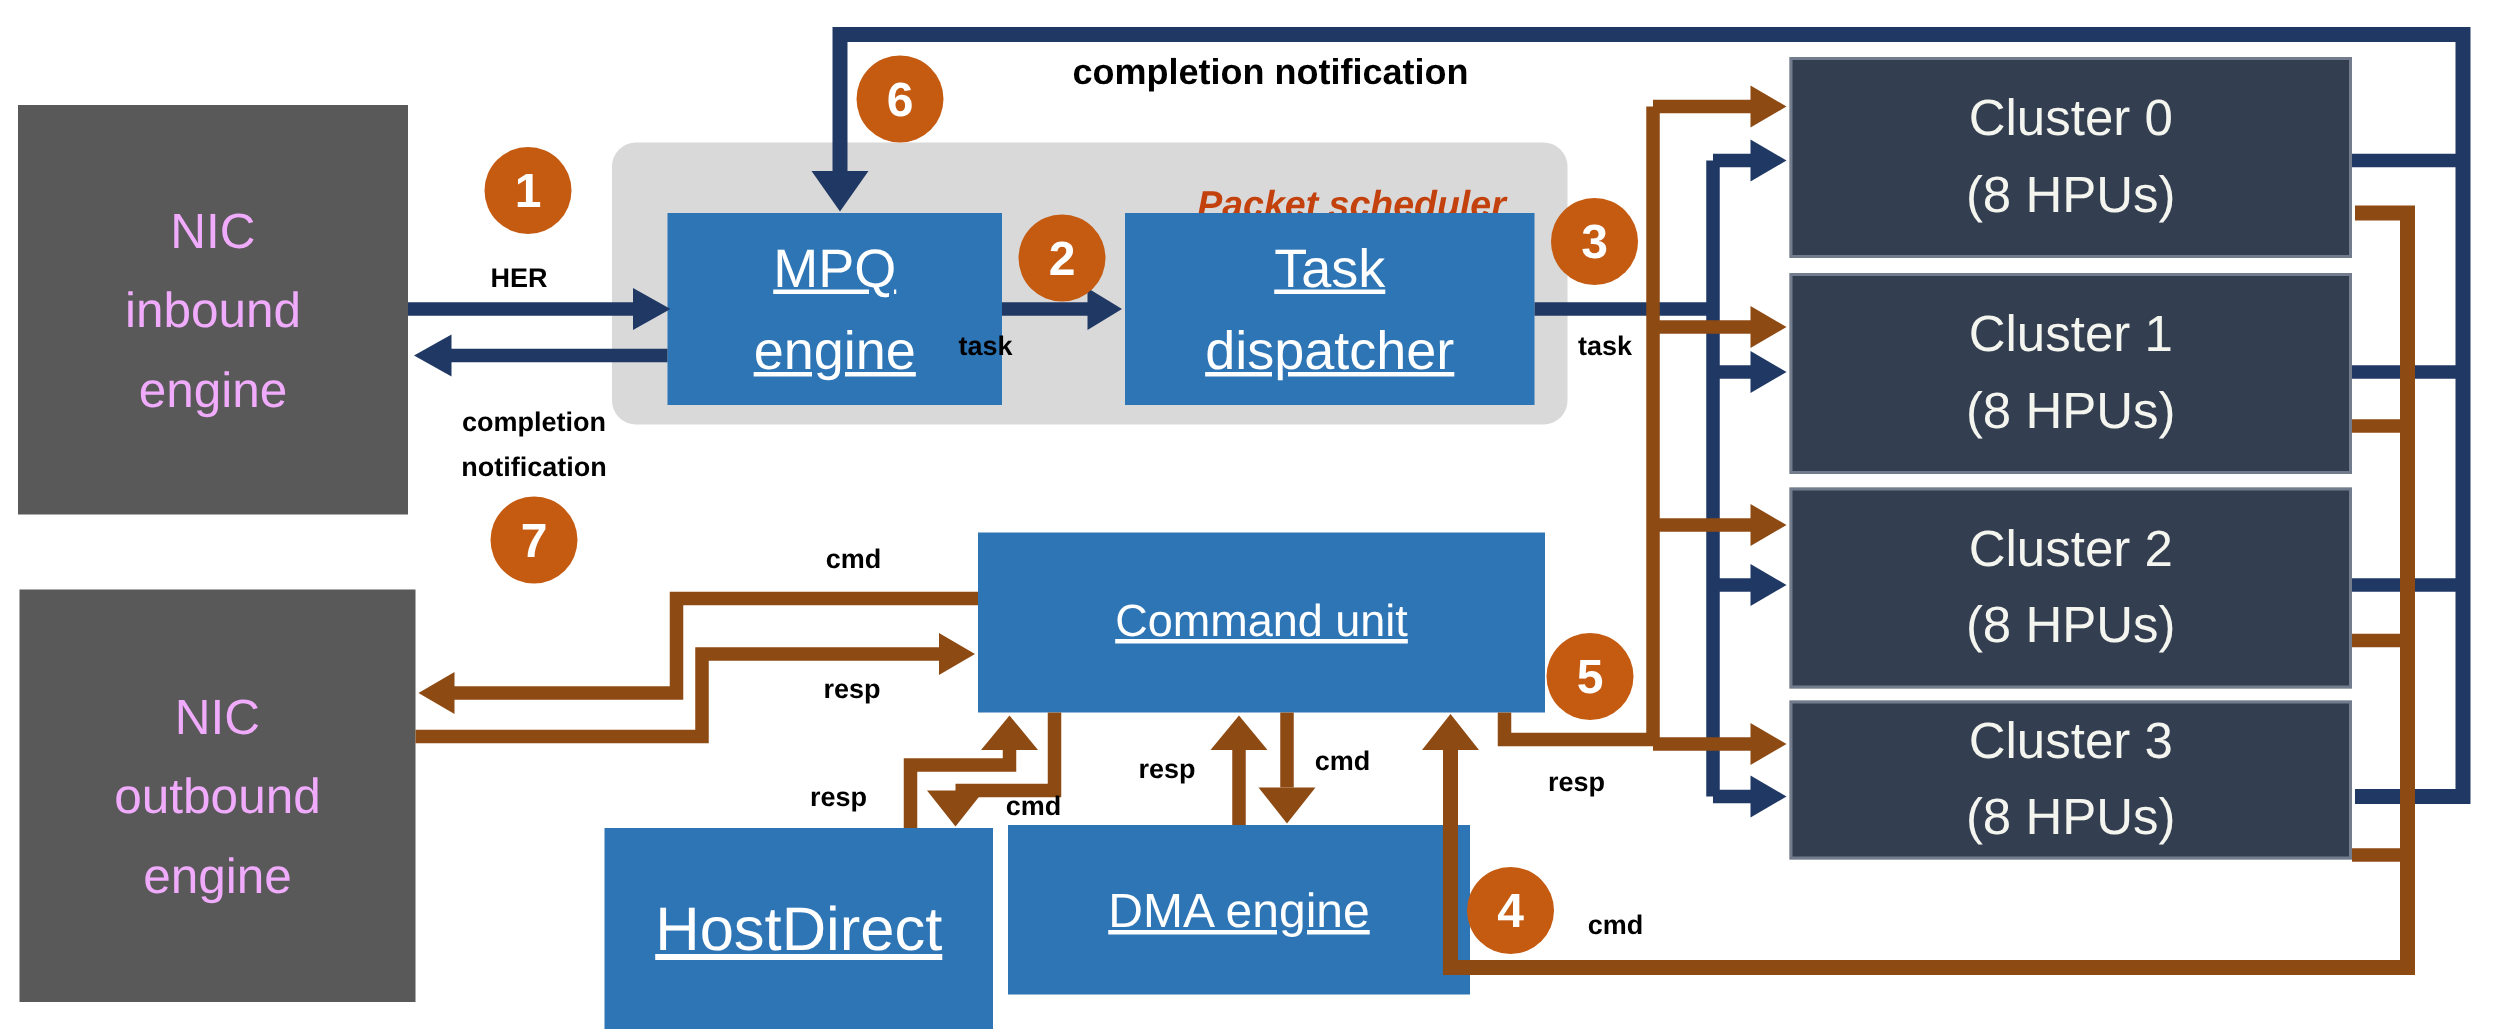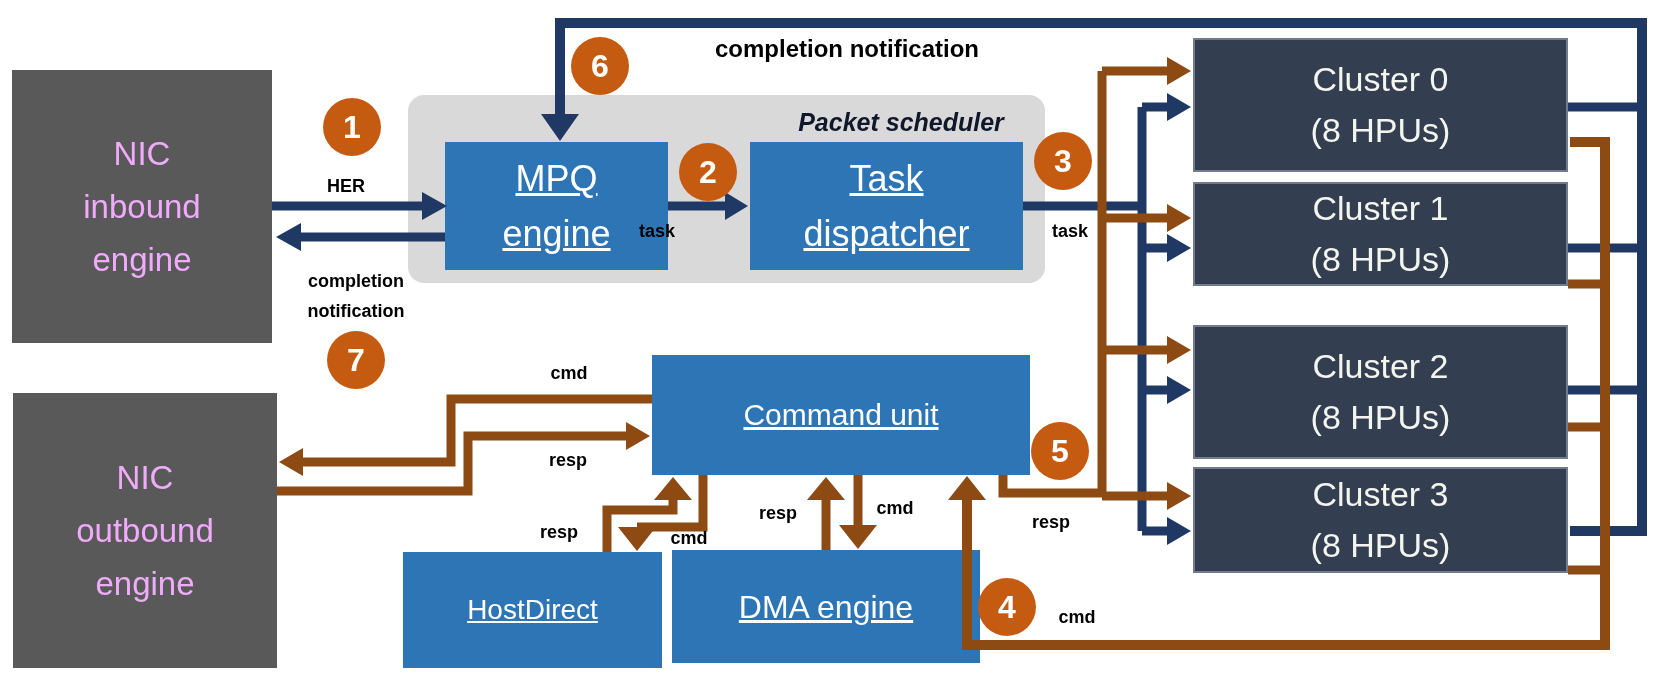--- a/index.html
+++ b/index.html
@@ -12,21 +12,21 @@
     font-family:"Liberation Sans",sans-serif;
   }
   .box{position:absolute;display:flex;flex-direction:column;align-items:center;justify-content:center;
        text-align:center;color:#fff;box-sizing:border-box;}
   .graybox{background:var(--dark-gray);color:#f0abfc;font-size:33px;line-height:53px;}
   .bluebox{background:var(--blue);color:#ffffff;text-decoration:underline;}
   .clusterbox{background:var(--cluster-navy);color:#F5F5F0;font-size:34px;line-height:51px;
               border:2px solid rgba(190,200,215,.45);}
   .panel{position:absolute;background:var(--panel-gray);border-radius:16px;}
   .panel-label{position:absolute;transform:translate(-50%,-50%);font-style:italic;font-weight:bold;
-               font-size:25px;color:#0f172a;white-space:nowrap;}
+               font-size:25px;color:#c2410c;white-space:nowrap;margin-top:15px;}
   .elabel{position:absolute;transform:translate(-50%,-50%);font-weight:bold;color:var(--label-text);
           font-size:18px;white-space:nowrap;text-align:center;}
   .elabel.small{font-size:18px;}
   .elabel.top{font-size:24px;}
   .elabel .ln{display:block;line-height:30px;}
   .marker{position:absolute;width:58px;height:58px;border-radius:50%;background:var(--orange);
           color:#fff;font-weight:bold;font-size:32px;display:flex;align-items:center;justify-content:center;
           transform:translate(-50%,-50%);}
   svg.wires{position:absolute;left:0;top:0;}
   path.wn{stroke:var(--navy);fill:none;stroke-width:9;}
@@ -63,33 +63,33 @@
 
   <div class="box bluebox" style="left:750px;top:142px;width:273px;height:128px;font-size:36px;line-height:55px;">
     <span>Task</span>
     <span>dispatcher</span>
   </div>
 
   <div class="box bluebox" style="left:652px;top:355px;width:378px;height:120px;font-size:30px;">
     <span>Command unit</span>
   </div>
 
-  <div class="box bluebox" style="left:403px;top:552px;width:259px;height:116px;font-size:28px;">
+  <div class="box bluebox" style="left:403px;top:552px;width:259px;height:135px;font-size:41px;">
     <span>HostDirect</span>
   </div>
 
   <div class="box bluebox" style="left:672px;top:550px;width:308px;height:113px;font-size:32px;line-height:46px;">
     <span>DMA engine</span>
   </div>
 
   <div class="box clusterbox" style="left:1193px;top:38px;width:375px;height:134px;">
     <span>Cluster 0</span>
     <span>(8 HPUs)</span>
   </div>
-  <div class="box clusterbox" style="left:1193px;top:182px;width:375px;height:104px;">
+  <div class="box clusterbox" style="left:1193px;top:182px;width:375px;height:134px;">
     <span>Cluster 1</span>
     <span>(8 HPUs)</span>
   </div>
   <div class="box clusterbox" style="left:1193px;top:325px;width:375px;height:134px;">
     <span>Cluster 2</span>
     <span>(8 HPUs)</span>
   </div>
   <div class="box clusterbox" style="left:1193px;top:467px;width:375px;height:106px;">
     <span>Cluster 3</span>
     <span>(8 HPUs)</span>

